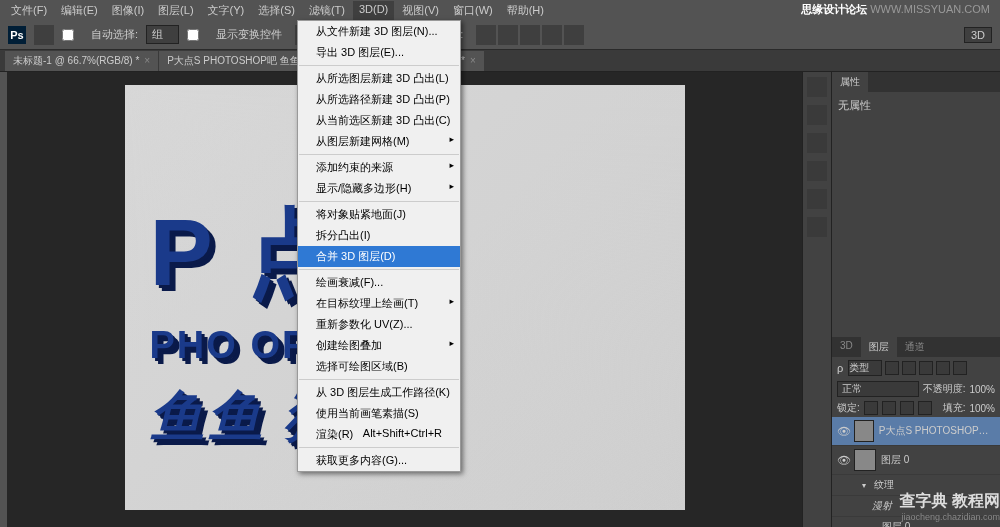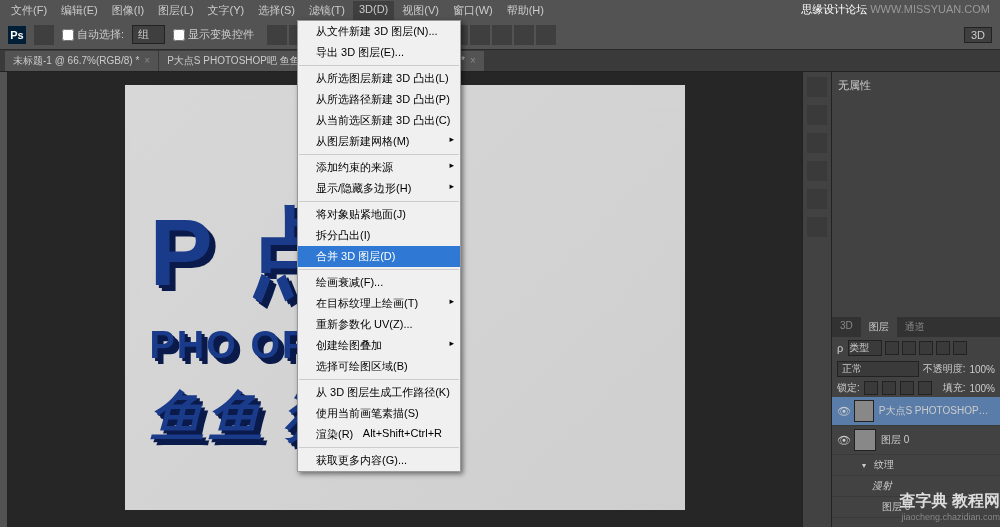--- a/index.html
+++ b/index.html
@@ -3,26 +3,26 @@
   <meta charset="utf-8">
   <style>
     * { margin: 0; padding: 0; box-sizing: border-box; font-family: "Microsoft YaHei", Arial, sans-serif; }
     body { width: 1000px; height: 527px; background: #535353; color: #ccc; font-size: 11px; overflow: hidden; position: relative; }
     
     .topbar { height: 20px; background: #535353; display: flex; align-items: center; padding: 0 5px; }
     .menubar { display: flex; gap: 2px; }
     .menu-item { padding: 2px 6px; cursor: pointer; }
     .menu-item.active { background: #3f3f3f; }
     .watermark-top { position: absolute; right: 10px; top: 2px; font-size: 11px; color: #888; }
-    .watermark-top .site { color: #fff; font-weight: normal; margin-top: 35px; }
+    .watermark-top .site { color: #fff; font-weight: bold; margin-top: 35px; }
     .watermark-top .url { color: #999; }
     
     .optionsbar { height: 30px; background: #535353; border-bottom: 1px solid #2a2a2a; display: flex; align-items: center; padding: 0 8px; gap: 8px; }
     .ps-icon { width: 18px; height: 18px; background: #001e36; display: flex; align-items: center; justify-content: center; color: #fff; font-size: 11px; font-weight: bold; }
-    .checkbox { display: flex; align-items: center; gap: 3px; }
+    .checkbox { display: flex; align-items: center; gap: 17px; }
     .checkbox input { width: 12px; height: 12px; }
     .select { background: #3f3f3f; border: 1px solid #222; padding: 1px 15px 1px 5px; }
     .opt-icon { width: 20px; height: 20px; background: #3f3f3f; display: inline-block; }
     .opt-icons { display: flex; gap: 2px; margin-left: 5px; }
     .mode-btn { background: #3f3f3f; padding: 1px 6px; border: 1px solid #222; }
     
     .tabbar { height: 22px; background: #3a3a3a; border-bottom: 1px solid #222; display: flex; align-items: center; padding: 0 5px; }
     .doc-tab { padding: 3px 8px; background: #535353; margin-right: 1px; display: flex; align-items: center; gap: 5px; font-size: 10px; }
     .doc-tab .close { color: #888; }
     
@@ -152,20 +152,23 @@
   </div>
   <div class="right-panels">
     <div class="rp-icon"></div>
     <div class="rp-icon"></div>
     <div class="rp-icon"></div>
     <div class="rp-icon"></div>
     <div class="rp-icon"></div>
     <div class="rp-icon"></div>
   </div>
   <div class="panels">
+    <div class="panel-tabs">
+      <div class="ptab">属性</div>
+    </div>
     <div class="panel-body empty">
       <div>无属性</div>
     </div>
 
     <div class="panel-tabs" id="layer-tabs">
         <div class="ptab inactive">3D</div>
         <div class="ptab">图层</div>
         <div class="ptab inactive">通道</div>
       </div>
     <div class="layers-toolbar">

